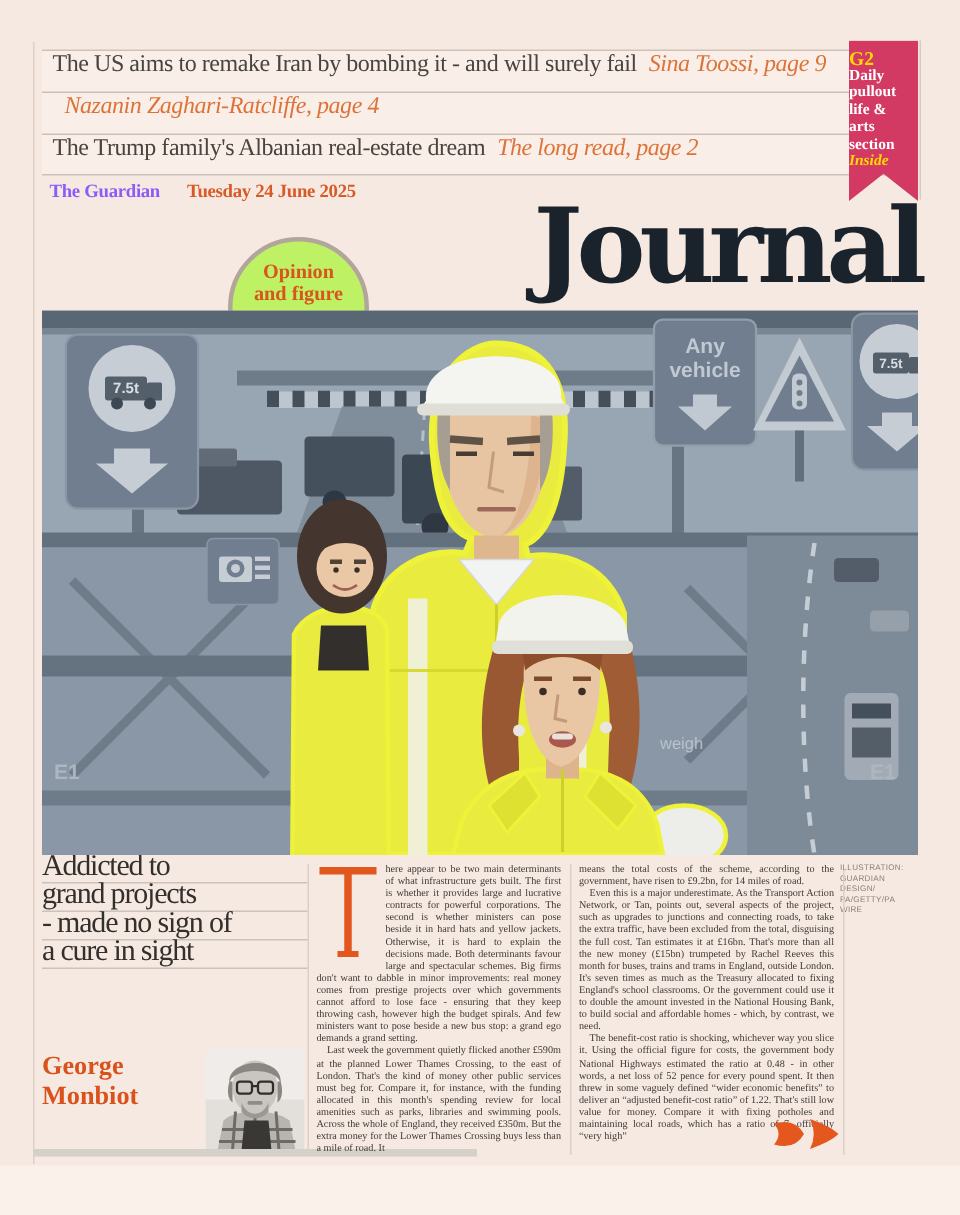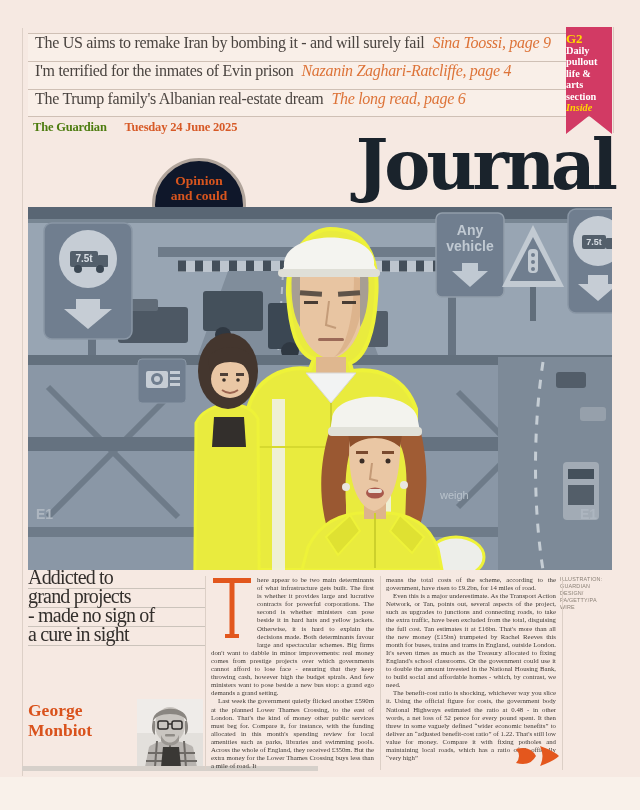--- a/index.html
+++ b/index.html
@@ -12,26 +12,26 @@
   .hrow{height:28px;background:#f9efe8;border-top:1px solid #cfc0b5;display:flex;padding-left:7px;box-sizing:border-box;font-size:16px;color:#4a4440;letter-spacing:-0.3px;white-space:nowrap}
   .hrow.last{border-bottom:1px solid #cfc0b5}
   .href{font-style:italic;color:#dd7338;margin-left:8px}
 
   .ribbon{left:566px;top:27px;width:46px;height:107px;background:#d23a64;z-index:6;clip-path:polygon(0 0,100% 0,100% 100%,50% 83%,0 100%);font-weight:bold;padding-top:5px;box-sizing:border-box}
   .rib-g2{color:#ffd900;font-size:13px;line-height:13px}
   .rib-line{color:#ffffff;font-size:10.3px;line-height:11.4px}
   .rib-inside{color:#ffd900;font-style:italic;font-size:10.3px;line-height:12px}
 
   .masthead{left:33px;top:120px;font-size:12.5px;font-weight:bold;letter-spacing:-0.2px;white-space:nowrap}
-  .mh-name{color:#4d7c0f}
+  .mh-name{color:#8b5cf6}
   .mh-date{color:#d75a27;margin-left:15px}
 
   .journal{right:26px;top:128px;font-family:"DejaVu Serif",serif;font-weight:bold;font-size:69px;line-height:74px;letter-spacing:-4px;color:#1a232c;z-index:3}
 
-  .badge{left:152px;top:158px;width:94px;height:94px;border-radius:50%;background:#0f172a;border:3px solid #b1a59c;z-index:1;text-align:center;color:#d8551e;font-weight:bold;font-size:13.5px;line-height:14.5px;padding-top:13px;box-sizing:border-box}
+  .badge{left:152px;top:158px;width:94px;height:94px;border-radius:50%;background:#bef264;border:3px solid #b1a59c;z-index:1;text-align:center;color:#d8551e;font-weight:bold;font-size:13.5px;line-height:14.5px;padding-top:13px;box-sizing:border-box}
 
   .illo{left:28px;top:207px;width:584px;height:363px;z-index:2;line-height:0}
 
   .credit{left:560px;top:576px;width:52px;font-family:"Liberation Sans",sans-serif;font-size:5.4px;line-height:7px;color:#8b8177;letter-spacing:0.2px}
 
   .hl{left:28px;top:570px;width:177px}
   .hl-line{height:19px;border-bottom:1px solid #cbc3bb;font-size:20px;letter-spacing:-0.8px;color:#332f2c;display:flex;align-items:flex-end;line-height:1;padding-bottom:1px;box-sizing:border-box;white-space:nowrap}
   .byline{left:28px;top:701px;font-size:17.5px;line-height:19.5px;font-weight:bold;color:#d9521c}
   .byline div{white-space:nowrap}
   .portrait{left:137px;top:699px;width:66px;height:68px;line-height:0}
@@ -54,26 +54,25 @@
 
 <div class="abs edge-line"></div>
 <div class="abs right-edge"></div>
 
 <div class="abs headlines">
   <div class="hrow">
     <span>The US aims to remake Iran by bombing it - and will surely fail</span>
     <span class="href">Sina Toossi, page 9</span>
   </div>
   <div class="hrow">
-    <span>I'm terrified for the inmates of Evin prison</span>
     <span class="href">Nazanin Zaghari-Ratcliffe, page 4</span>
   </div>
   <div class="hrow last">
     <span>The Trump family's Albanian real-estate dream</span>
-    <span class="href">The long read, page 6</span>
+    <span class="href">The long read, page 2</span>
   </div>
 </div>
 
 <div class="abs ribbon">
   <div class="rib-g2">G2</div>
   <div class="rib-line">Daily</div>
   <div class="rib-line">pullout</div>
   <div class="rib-line">life &amp;</div>
   <div class="rib-line">arts</div>
   <div class="rib-line">section</div>
@@ -82,21 +81,21 @@
 
 <div class="abs masthead">
   <span class="mh-name">The Guardian</span>
   <span class="mh-date">Tuesday 24 June 2025</span>
 </div>
 
 <div class="abs journal">Journal</div>
 
 <div class="abs badge">
   <div>Opinion</div>
-  <div>and could</div>
+  <div>and figure</div>
 </div>
 
 <div class="abs illo">
 <svg width="584" height="363" viewBox="0 0 584 363" xmlns="http://www.w3.org/2000/svg">
   <rect x="0" y="0" width="584" height="363" fill="#96a2b0"></rect>
   <rect x="0" y="0" width="584" height="150" fill="#9da9b6"></rect>
   <rect x="0" y="0" width="584" height="12" fill="#525e6a"></rect>
   <rect x="0" y="12" width="584" height="4" fill="#77838f"></rect>
 
   <rect x="130" y="40" width="310" height="10" fill="#6a7683"></rect>

